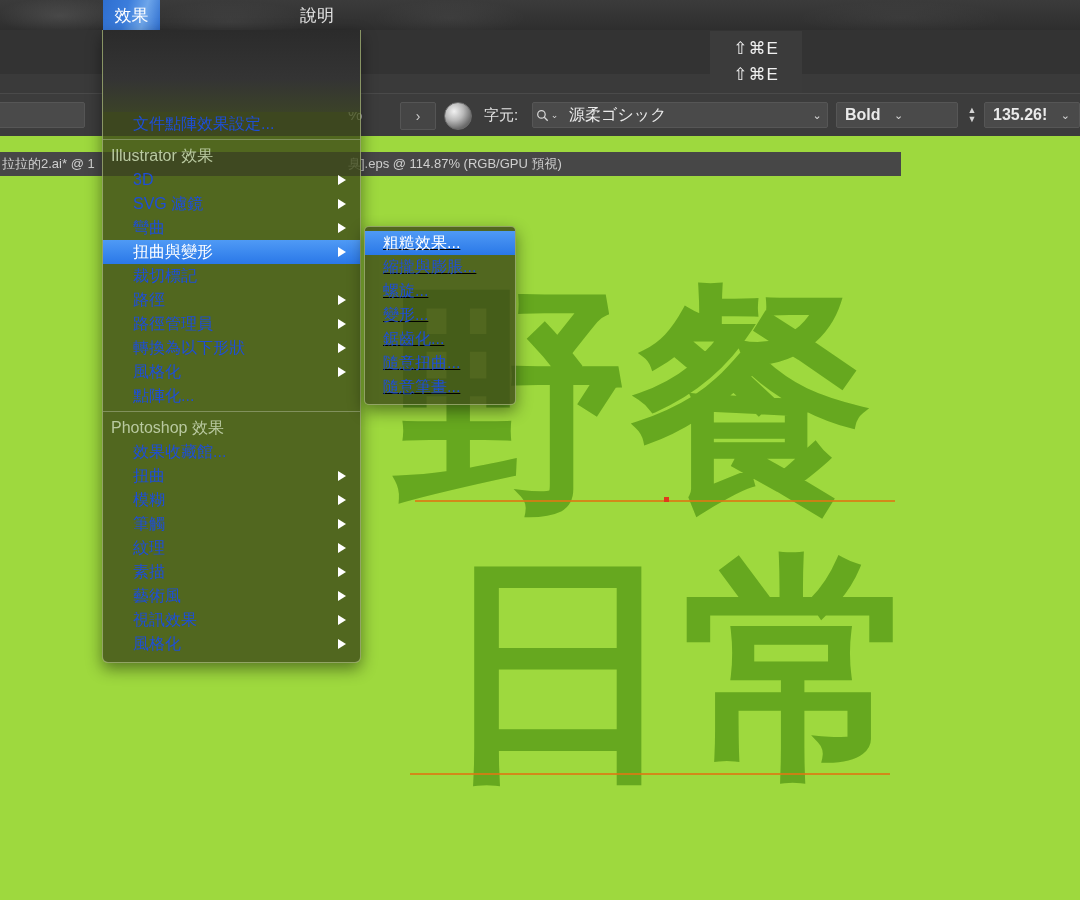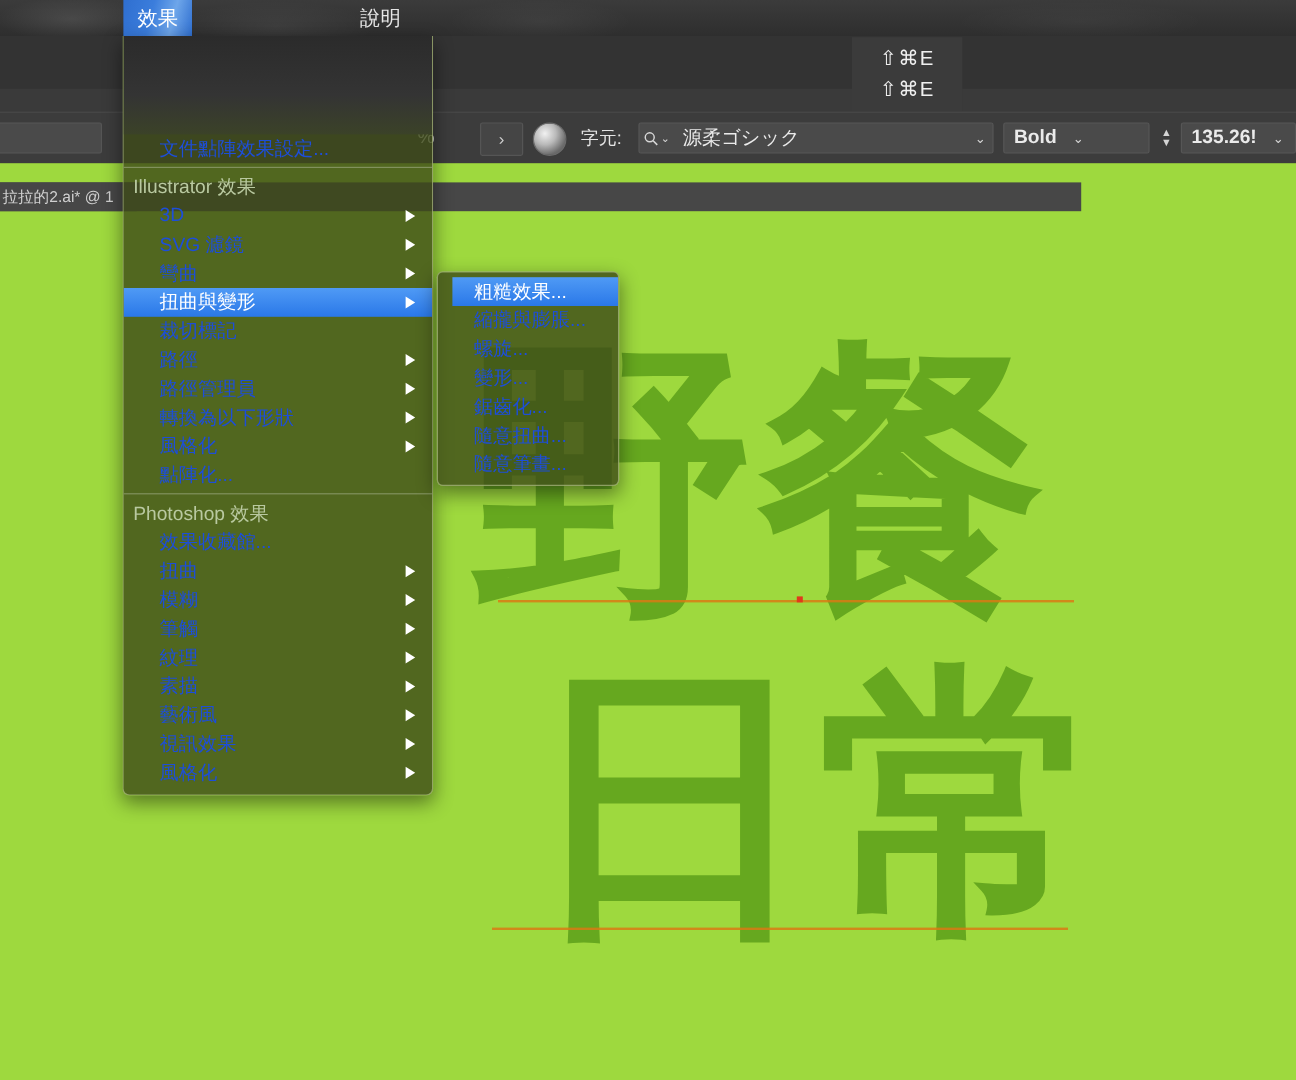--- a/index.html
+++ b/index.html
@@ -251,23 +251,24 @@
 
   
   #distort-submenu {
     position: absolute;
     left: 364px; top: 226px;
     width: 152px;
     background: rgba(61,74,24,0.80);
     border: 1px solid rgba(200,215,160,0.55);
     border-radius: 5px;
     box-shadow: 0 6px 16px rgba(0,0,0,0.45);
-    padding: 4px 0 5px 12px;
+    padding: 4px 0 5px 0;
     box-sizing: border-box;
     overflow: hidden;
+    text-decoration: underline;
   }
   #distort-submenu .menu-item {
     padding-left: 18px;
     height: 24px;
     font-size: 16px;
   }
 </style>
 </head>
 <body>
 
@@ -335,20 +336,21 @@
       <div class="combo ctl" id="ctl-size-combo">
         <span class="cap">135.26!</span>
         <span class="chev">⌄</span>
       </div>
 
     </div>
   </div>
 
   <div id="tabbar">
     <div class="doc-tab" id="doc-tab-1">拉拉的2.ai* @ 1</div>
+    <div class="doc-tab" id="doc-tab-2">臭].eps @ 114.87% (RGB/GPU 預視)</div>
   </div>
 
   <div id="effect-menu">
     <div id="effect-menu-topfill"></div>
 
     <div class="menu-item">文件點陣效果設定...</div>
     <div class="menu-sep"></div>
 
     <div class="menu-item group">Illustrator 效果</div>
 

